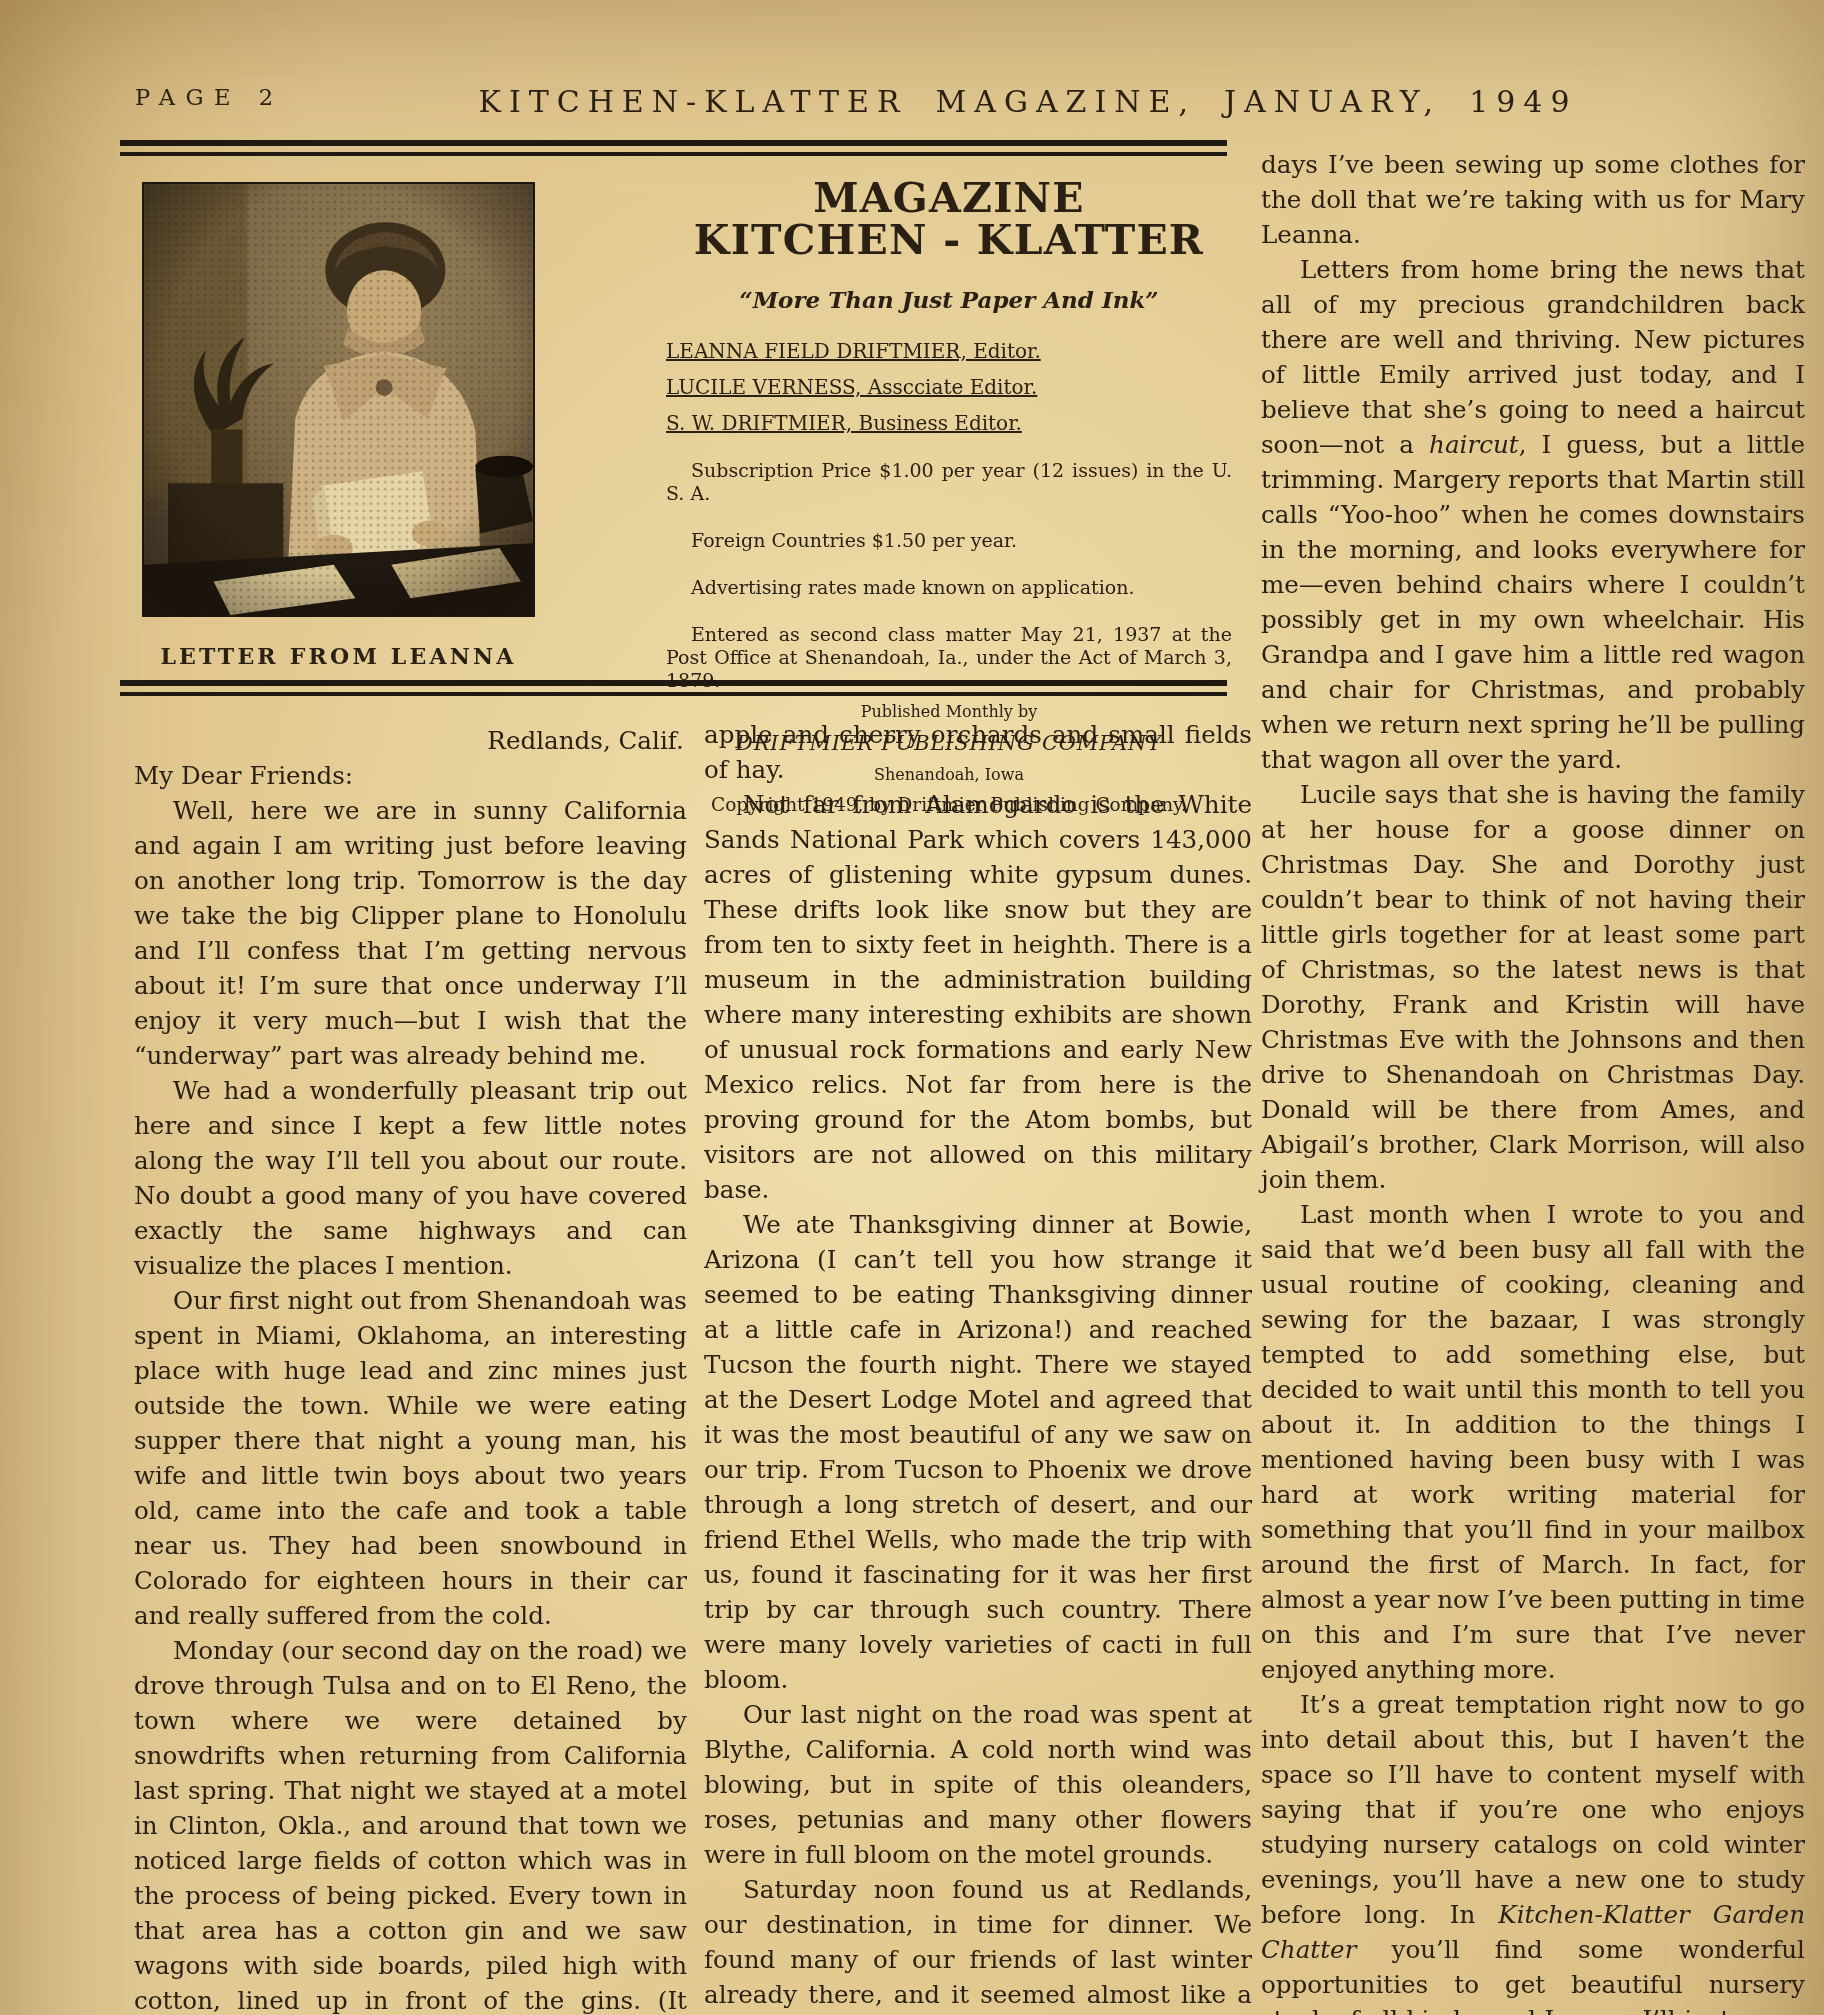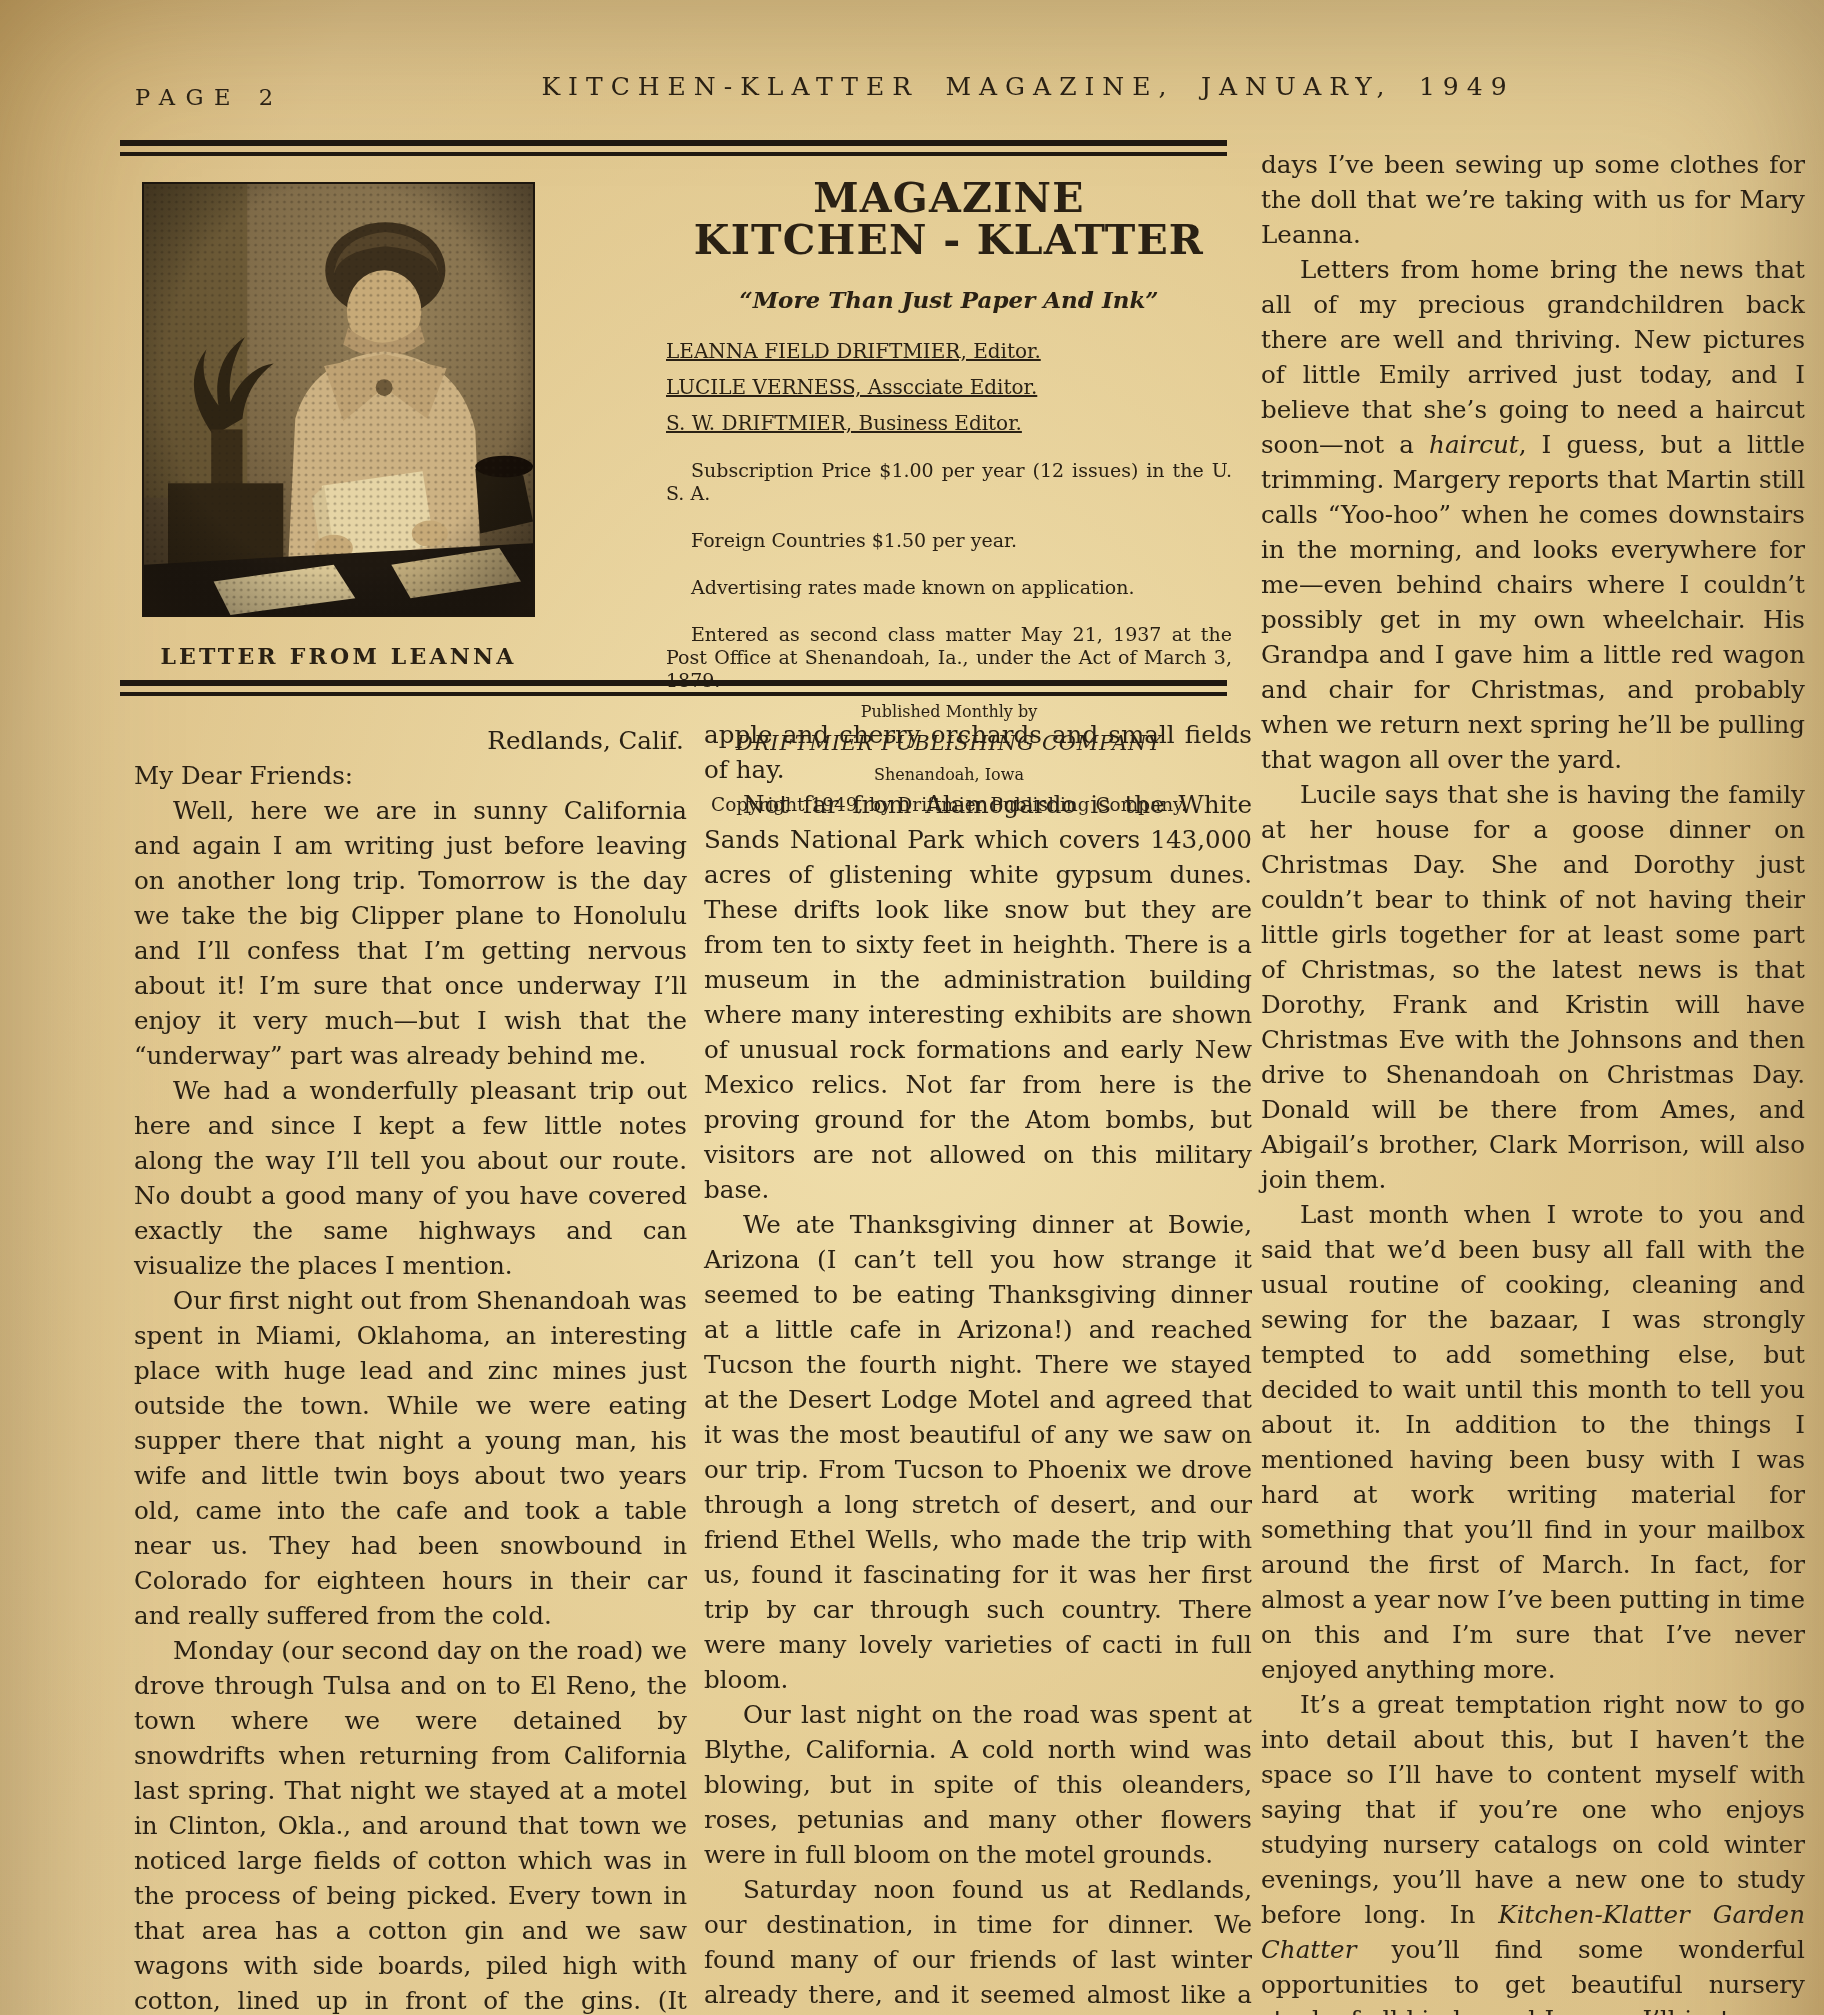--- a/index.html
+++ b/index.html
@@ -17,22 +17,22 @@
   #page::after{ 
     content:"";position:absolute;left:0;bottom:0;width:306px;height:169px;
     background:linear-gradient(32deg, rgba(120,86,36,.38) 0%, rgba(120,86,36,.12) 38%, rgba(0,0,0,0) 62%);
     pointer-events:none;
   }
   .hdr-label{
     position:absolute;left:135px;top:84px;
     font-size:22.6px;letter-spacing:10.5px;white-space:nowrap;
   }
   .hdr-title{
-    position:absolute;left:242px;top:72px;width:1572px;
-    text-align:center;font-size:25px;letter-spacing:8px;word-spacing:10.5px;white-space:nowrap;
+    position:absolute;left:242px;top:84px;width:1572px;
+    text-align:center;font-size:30px;letter-spacing:8px;word-spacing:10.5px;white-space:nowrap;
   }
   .drule{position:absolute;left:120px;width:1107px;height:6.4px;
     border-top:6px solid #201911;border-bottom:4.4px solid #201911;}
   #rule-top{top:140px;}
   #rule-bottom{top:680px;}
 
   
   #photo{
     position:absolute;left:142px;top:182px;width:393px;height:435px;
     background:#59492f;border:2.8px solid #1d160e;box-sizing:border-box;

